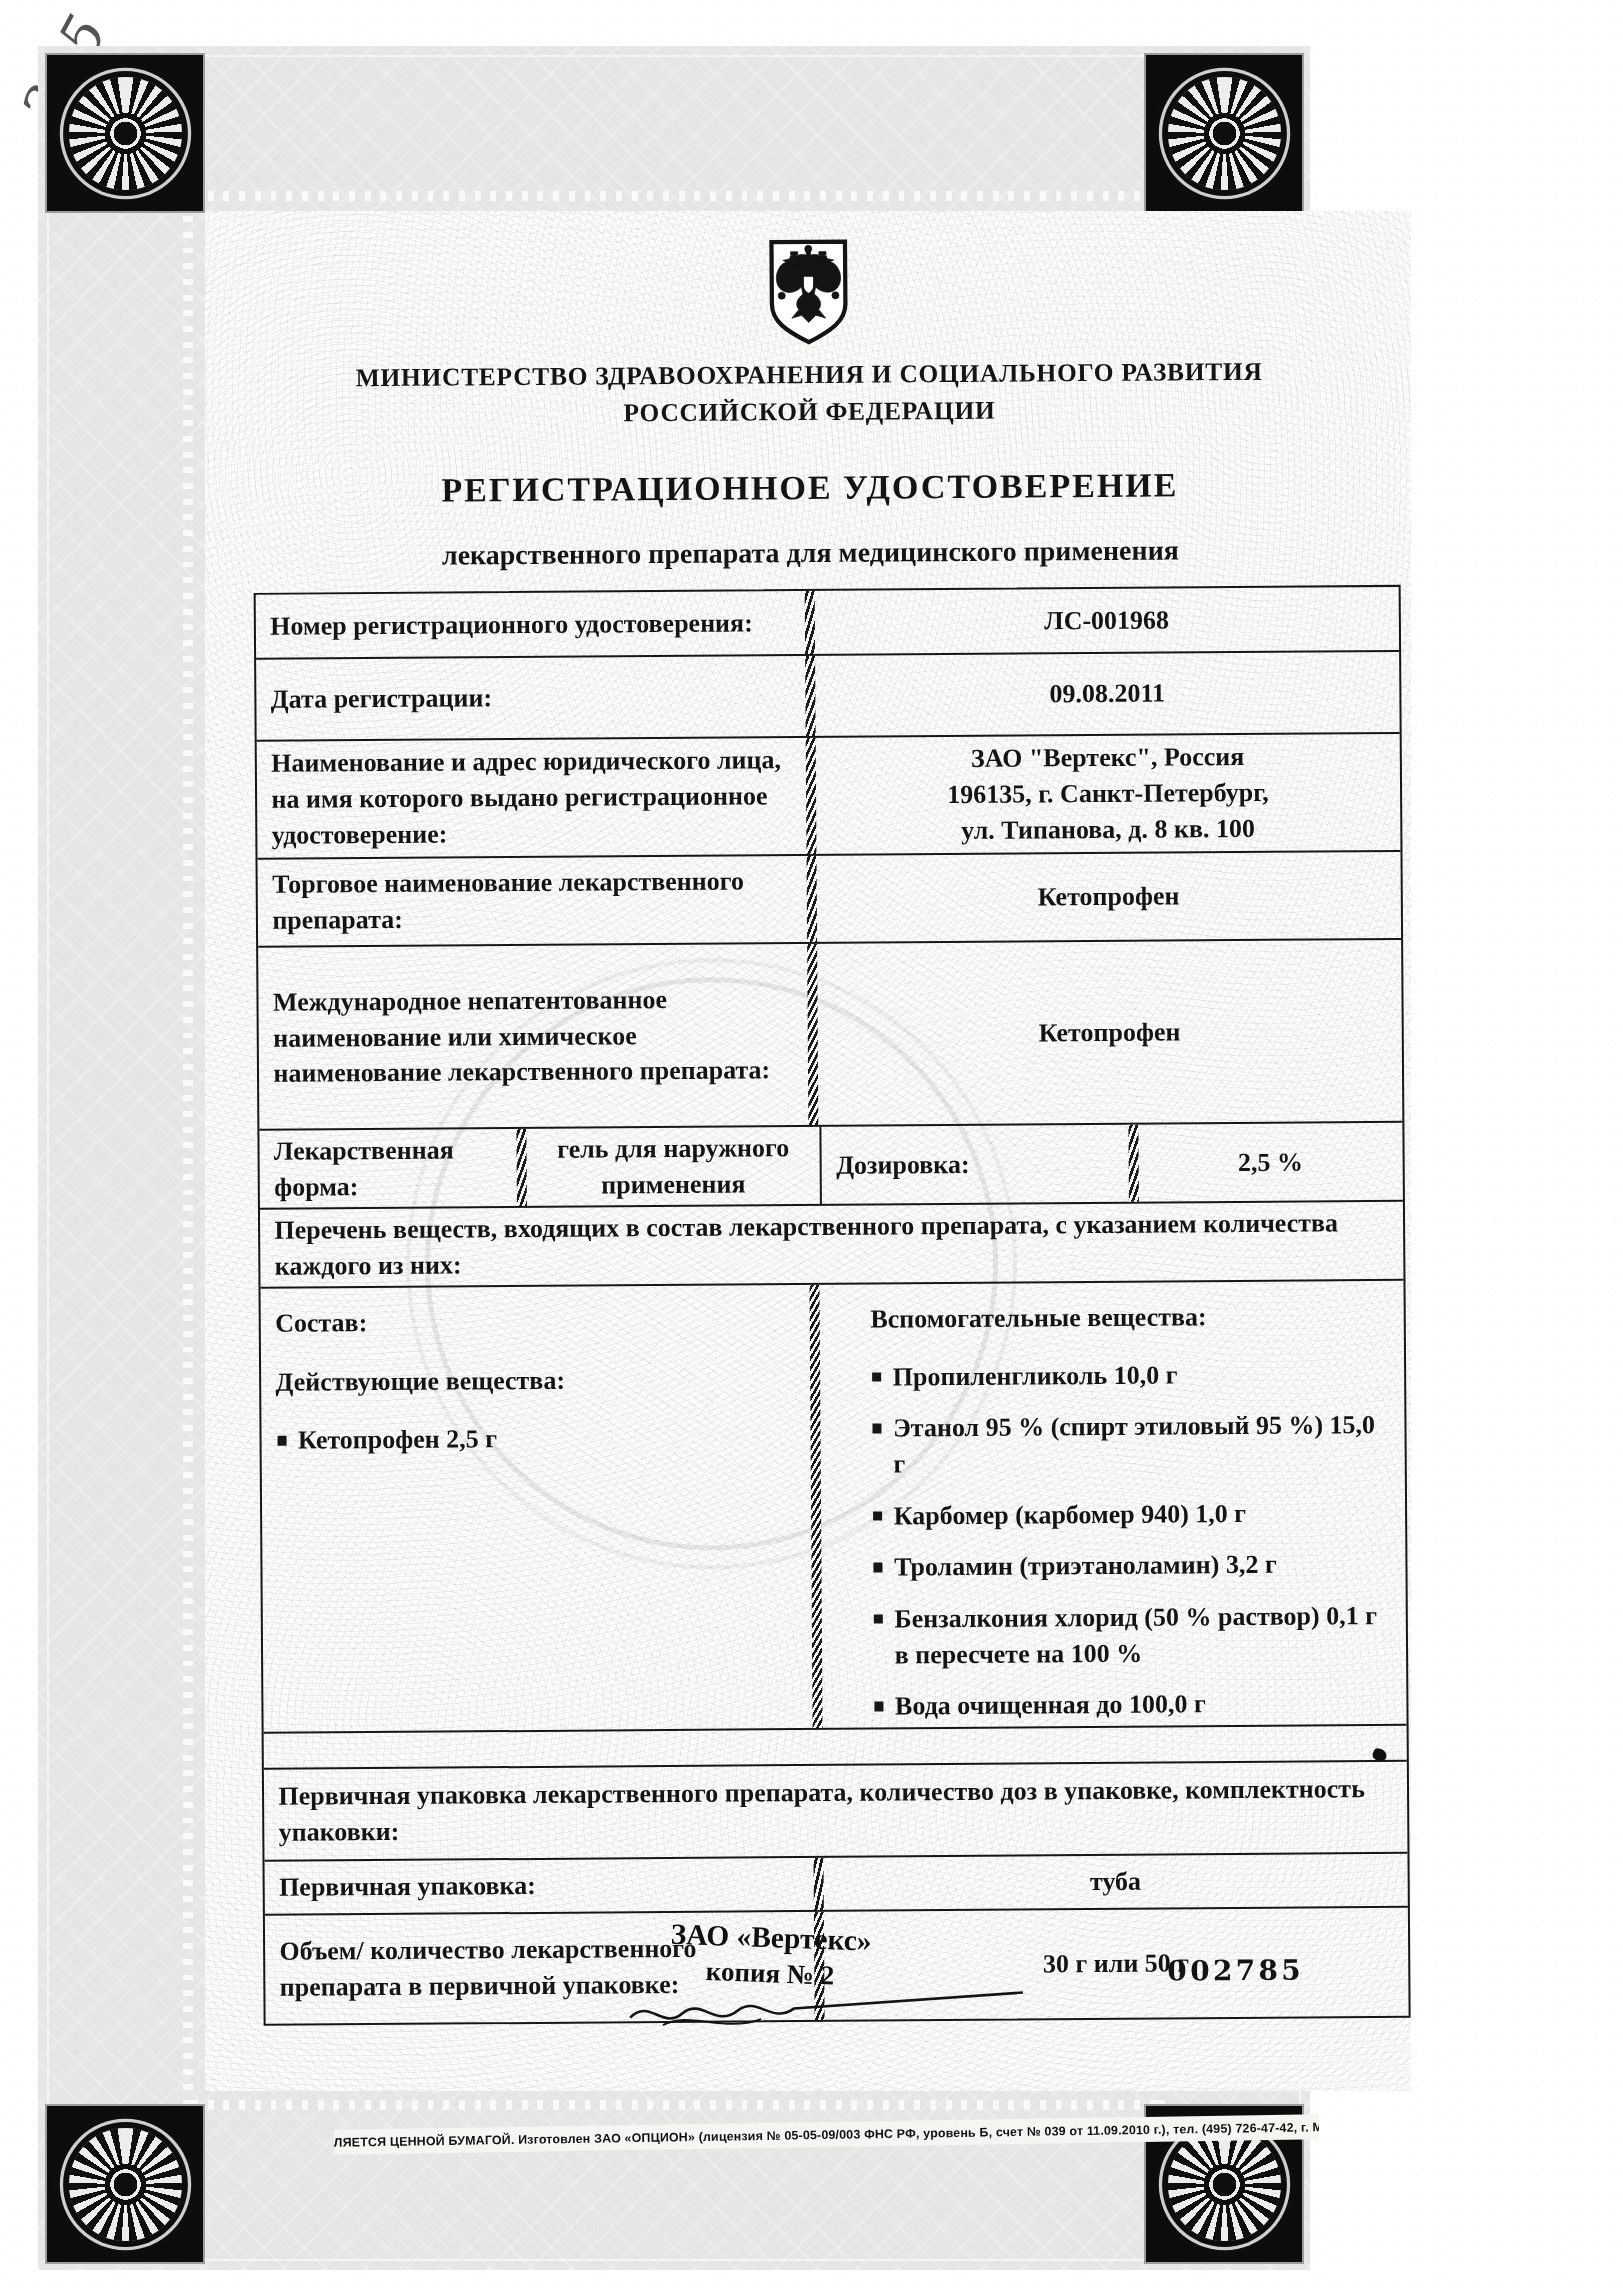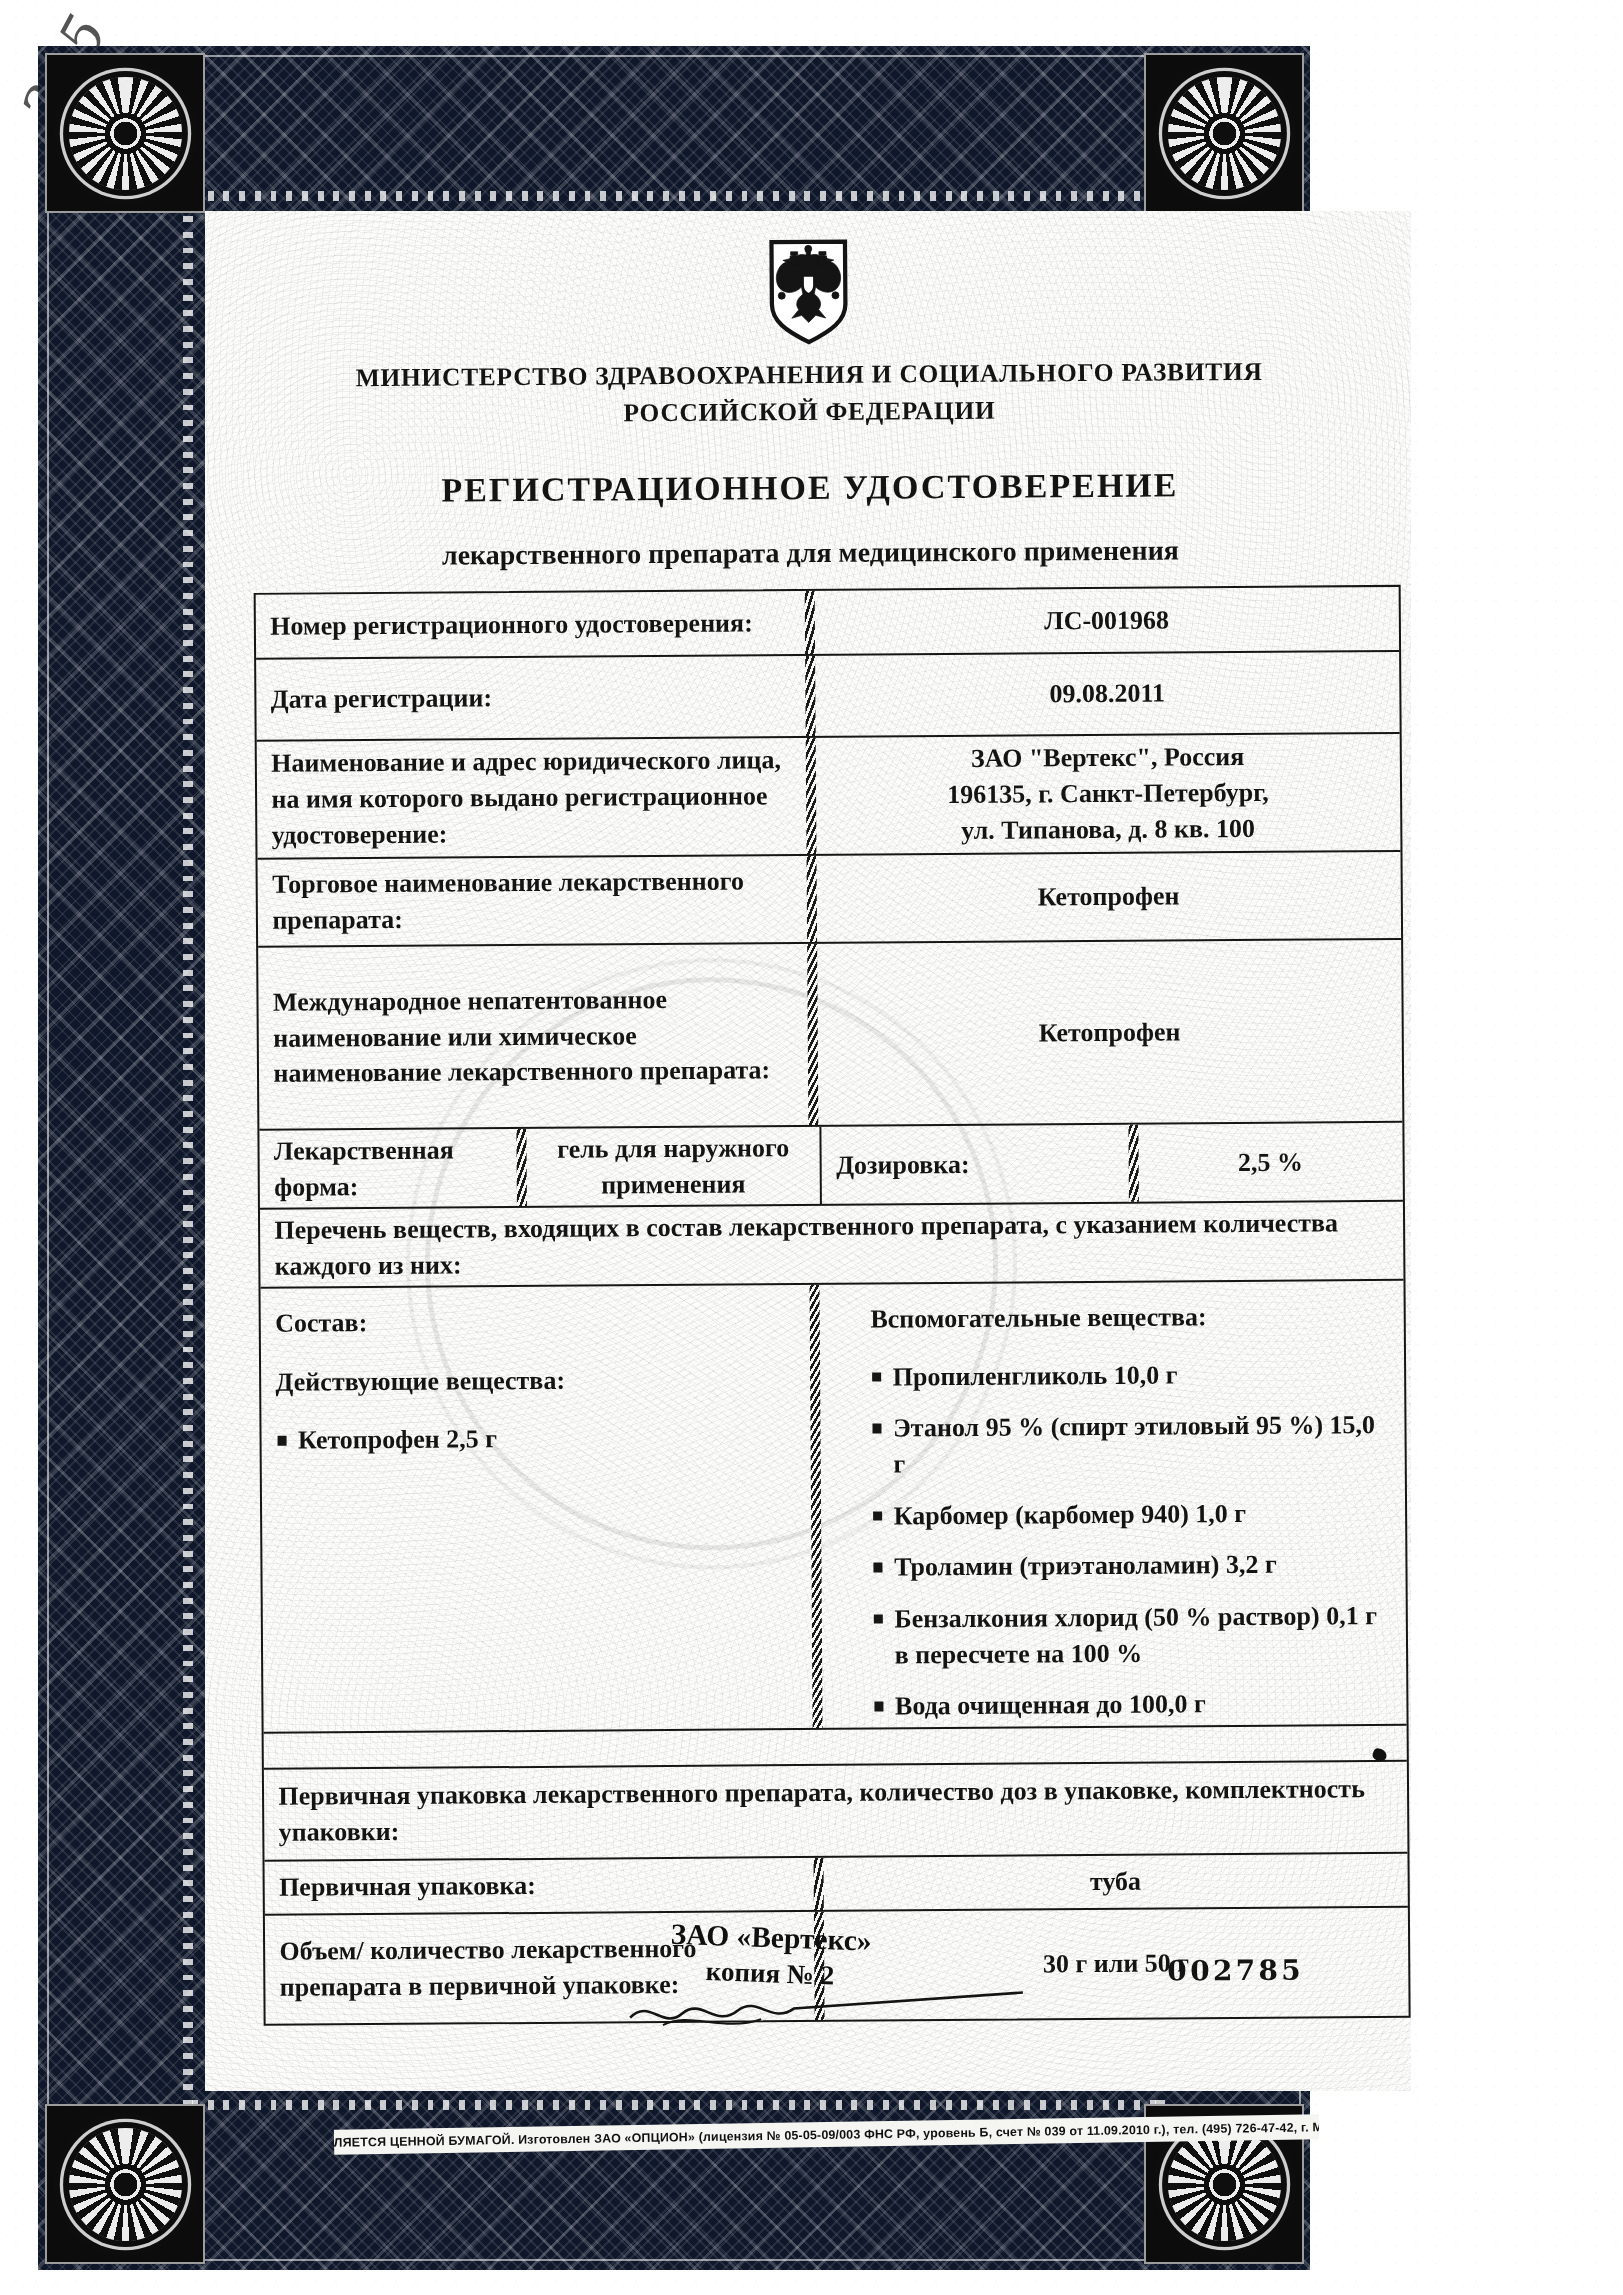--- a/index.html
+++ b/index.html
@@ -12,21 +12,21 @@
   .noise{position:absolute;inset:0;pointer-events:none;z-index:50;
     background-image:radial-gradient(rgba(0,0,0,.55) 0.7px,transparent 0.9px),
                      radial-gradient(rgba(0,0,0,.45) 0.7px,transparent 0.9px);
     background-size:15px 12.4px,20px 17.7px;background-position:0 0,5.9px 8.5px;opacity:.08;}
   .handwritten{position:absolute;left:3.9px;top:34px;width:124px;
     font-family:"DejaVu Serif",serif;font-style:italic;font-size:56px;
     color:#2a2a2a;opacity:.8;transform:rotate(-62deg);letter-spacing:3.9px;}
 
   
   .frame{position:absolute;left:38px;top:46px;width:1272px;height:2224px;
-    background:#0f172a;z-index:1;}
+    background:#e5e5e5;z-index:1;}
   .frame::before{content:"";position:absolute;inset:0;
     background:
       repeating-linear-gradient(45deg, rgba(255,255,255,.17) 0 3.3px, transparent 3.3px 29px),
       repeating-linear-gradient(-45deg, rgba(255,255,255,.17) 0 3.3px, transparent 3.3px 29px),
       repeating-linear-gradient(45deg, rgba(255,255,255,.09) 0 2px, transparent 2px 9.2px),
       repeating-linear-gradient(-45deg, rgba(255,255,255,.09) 0 2px, transparent 2px 9.2px);}
   .frame::after{content:"";position:absolute;inset:9.2px;border:2px solid rgba(255,255,255,.55);}
   .bead{position:absolute;opacity:.85;z-index:3;}
   .bead.h{height:9.8px;left:154px;right:154px;
     background:repeating-linear-gradient(90deg, rgba(255,255,255,.9) 0 5.9px, transparent 5.9px 15.7px);}

